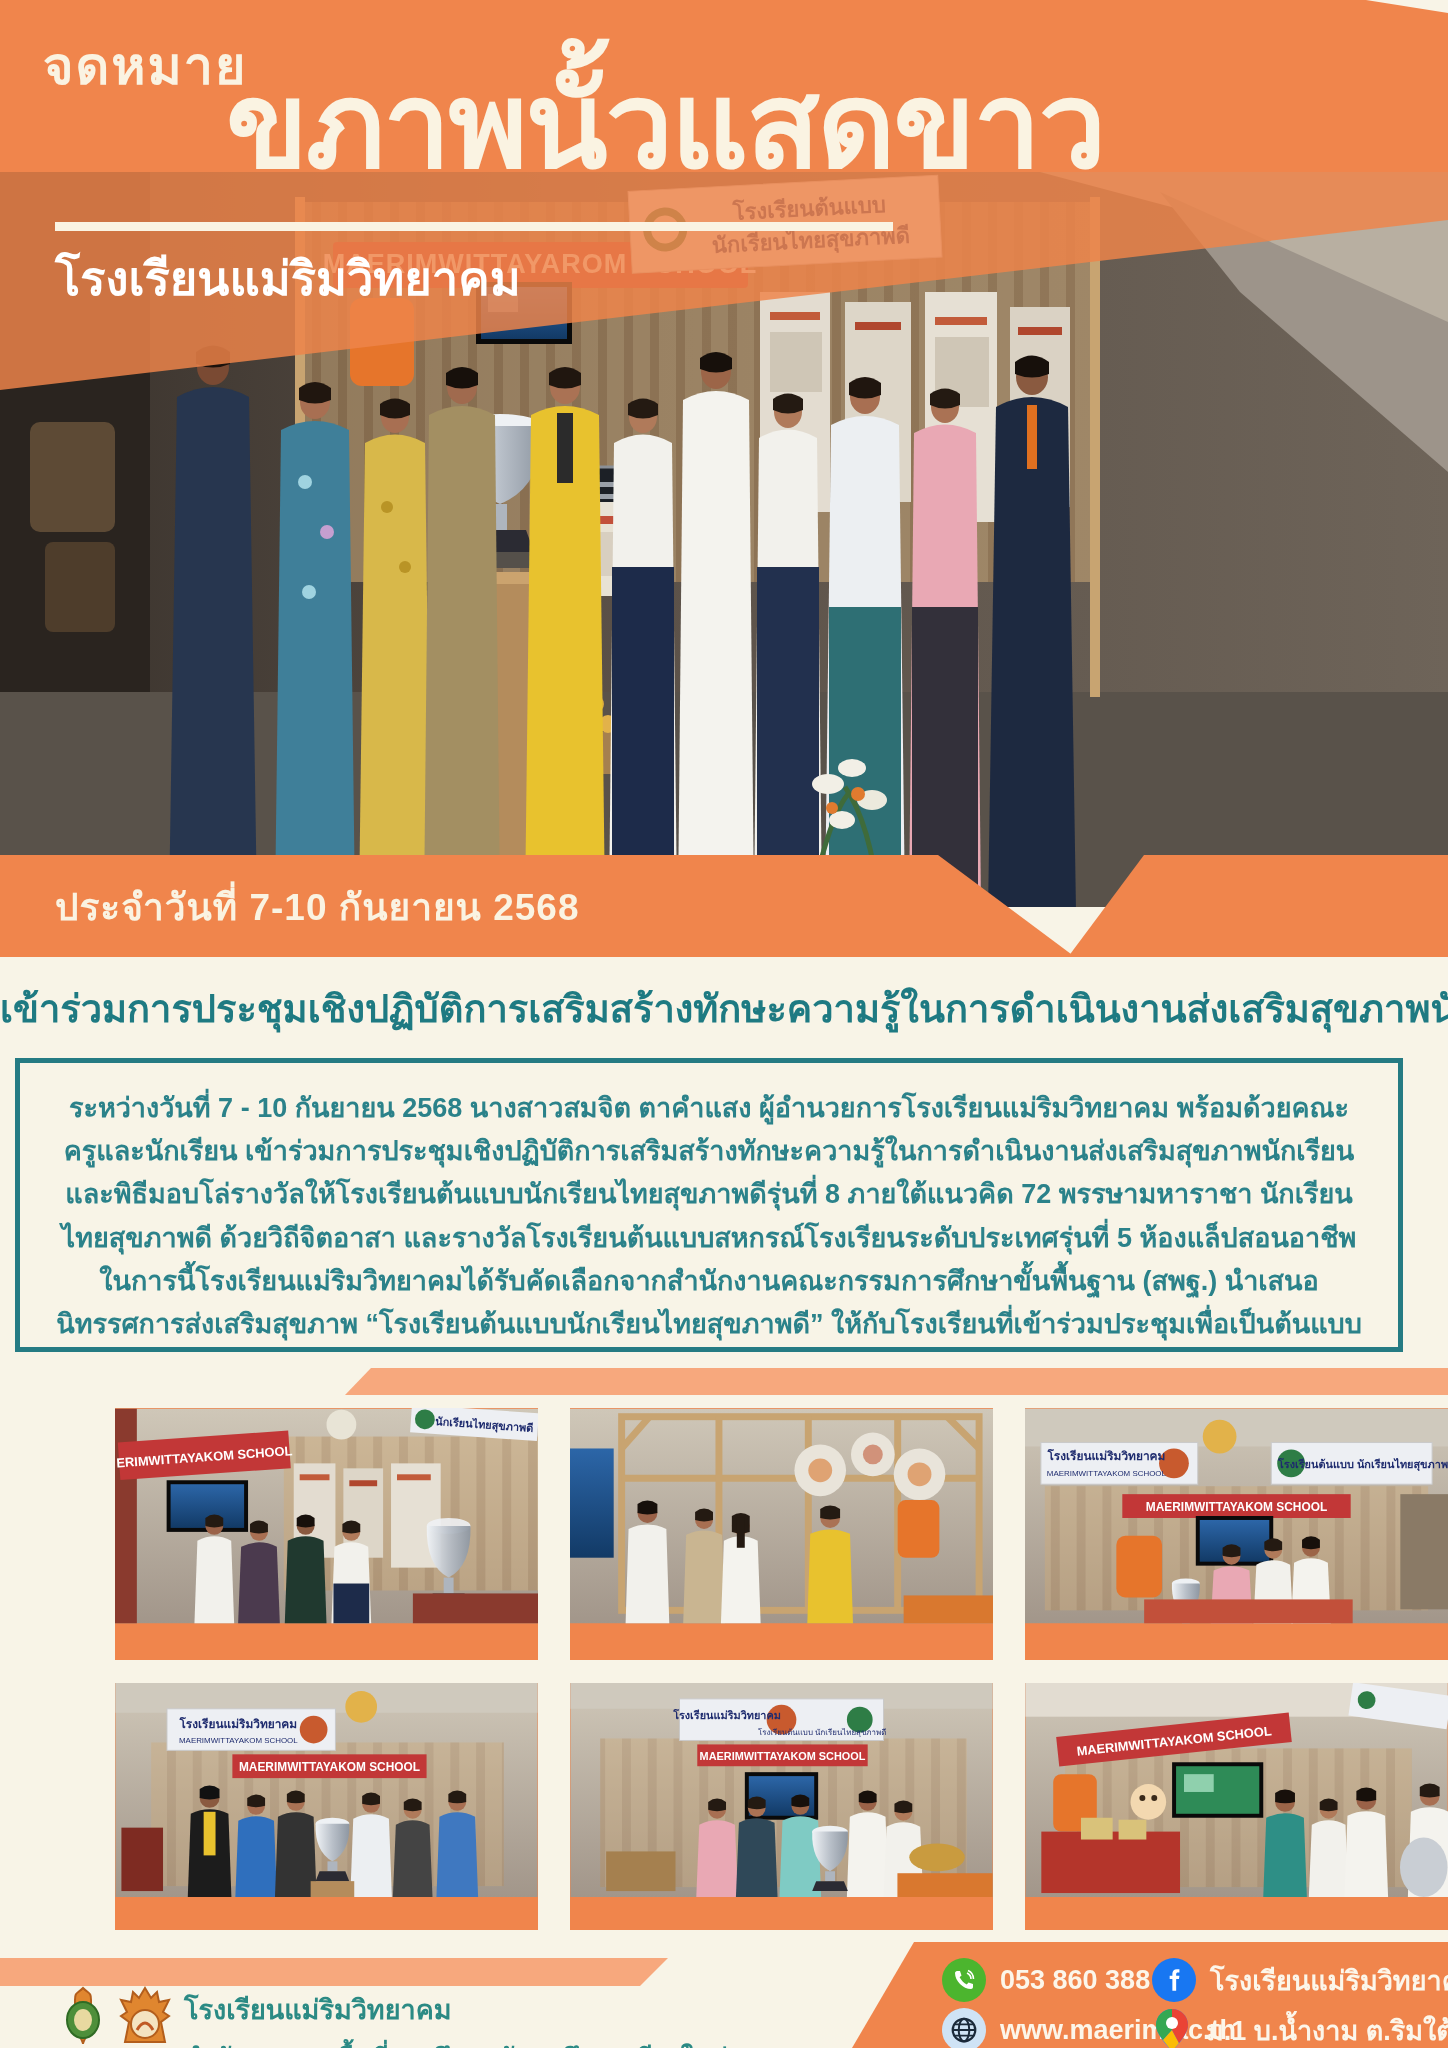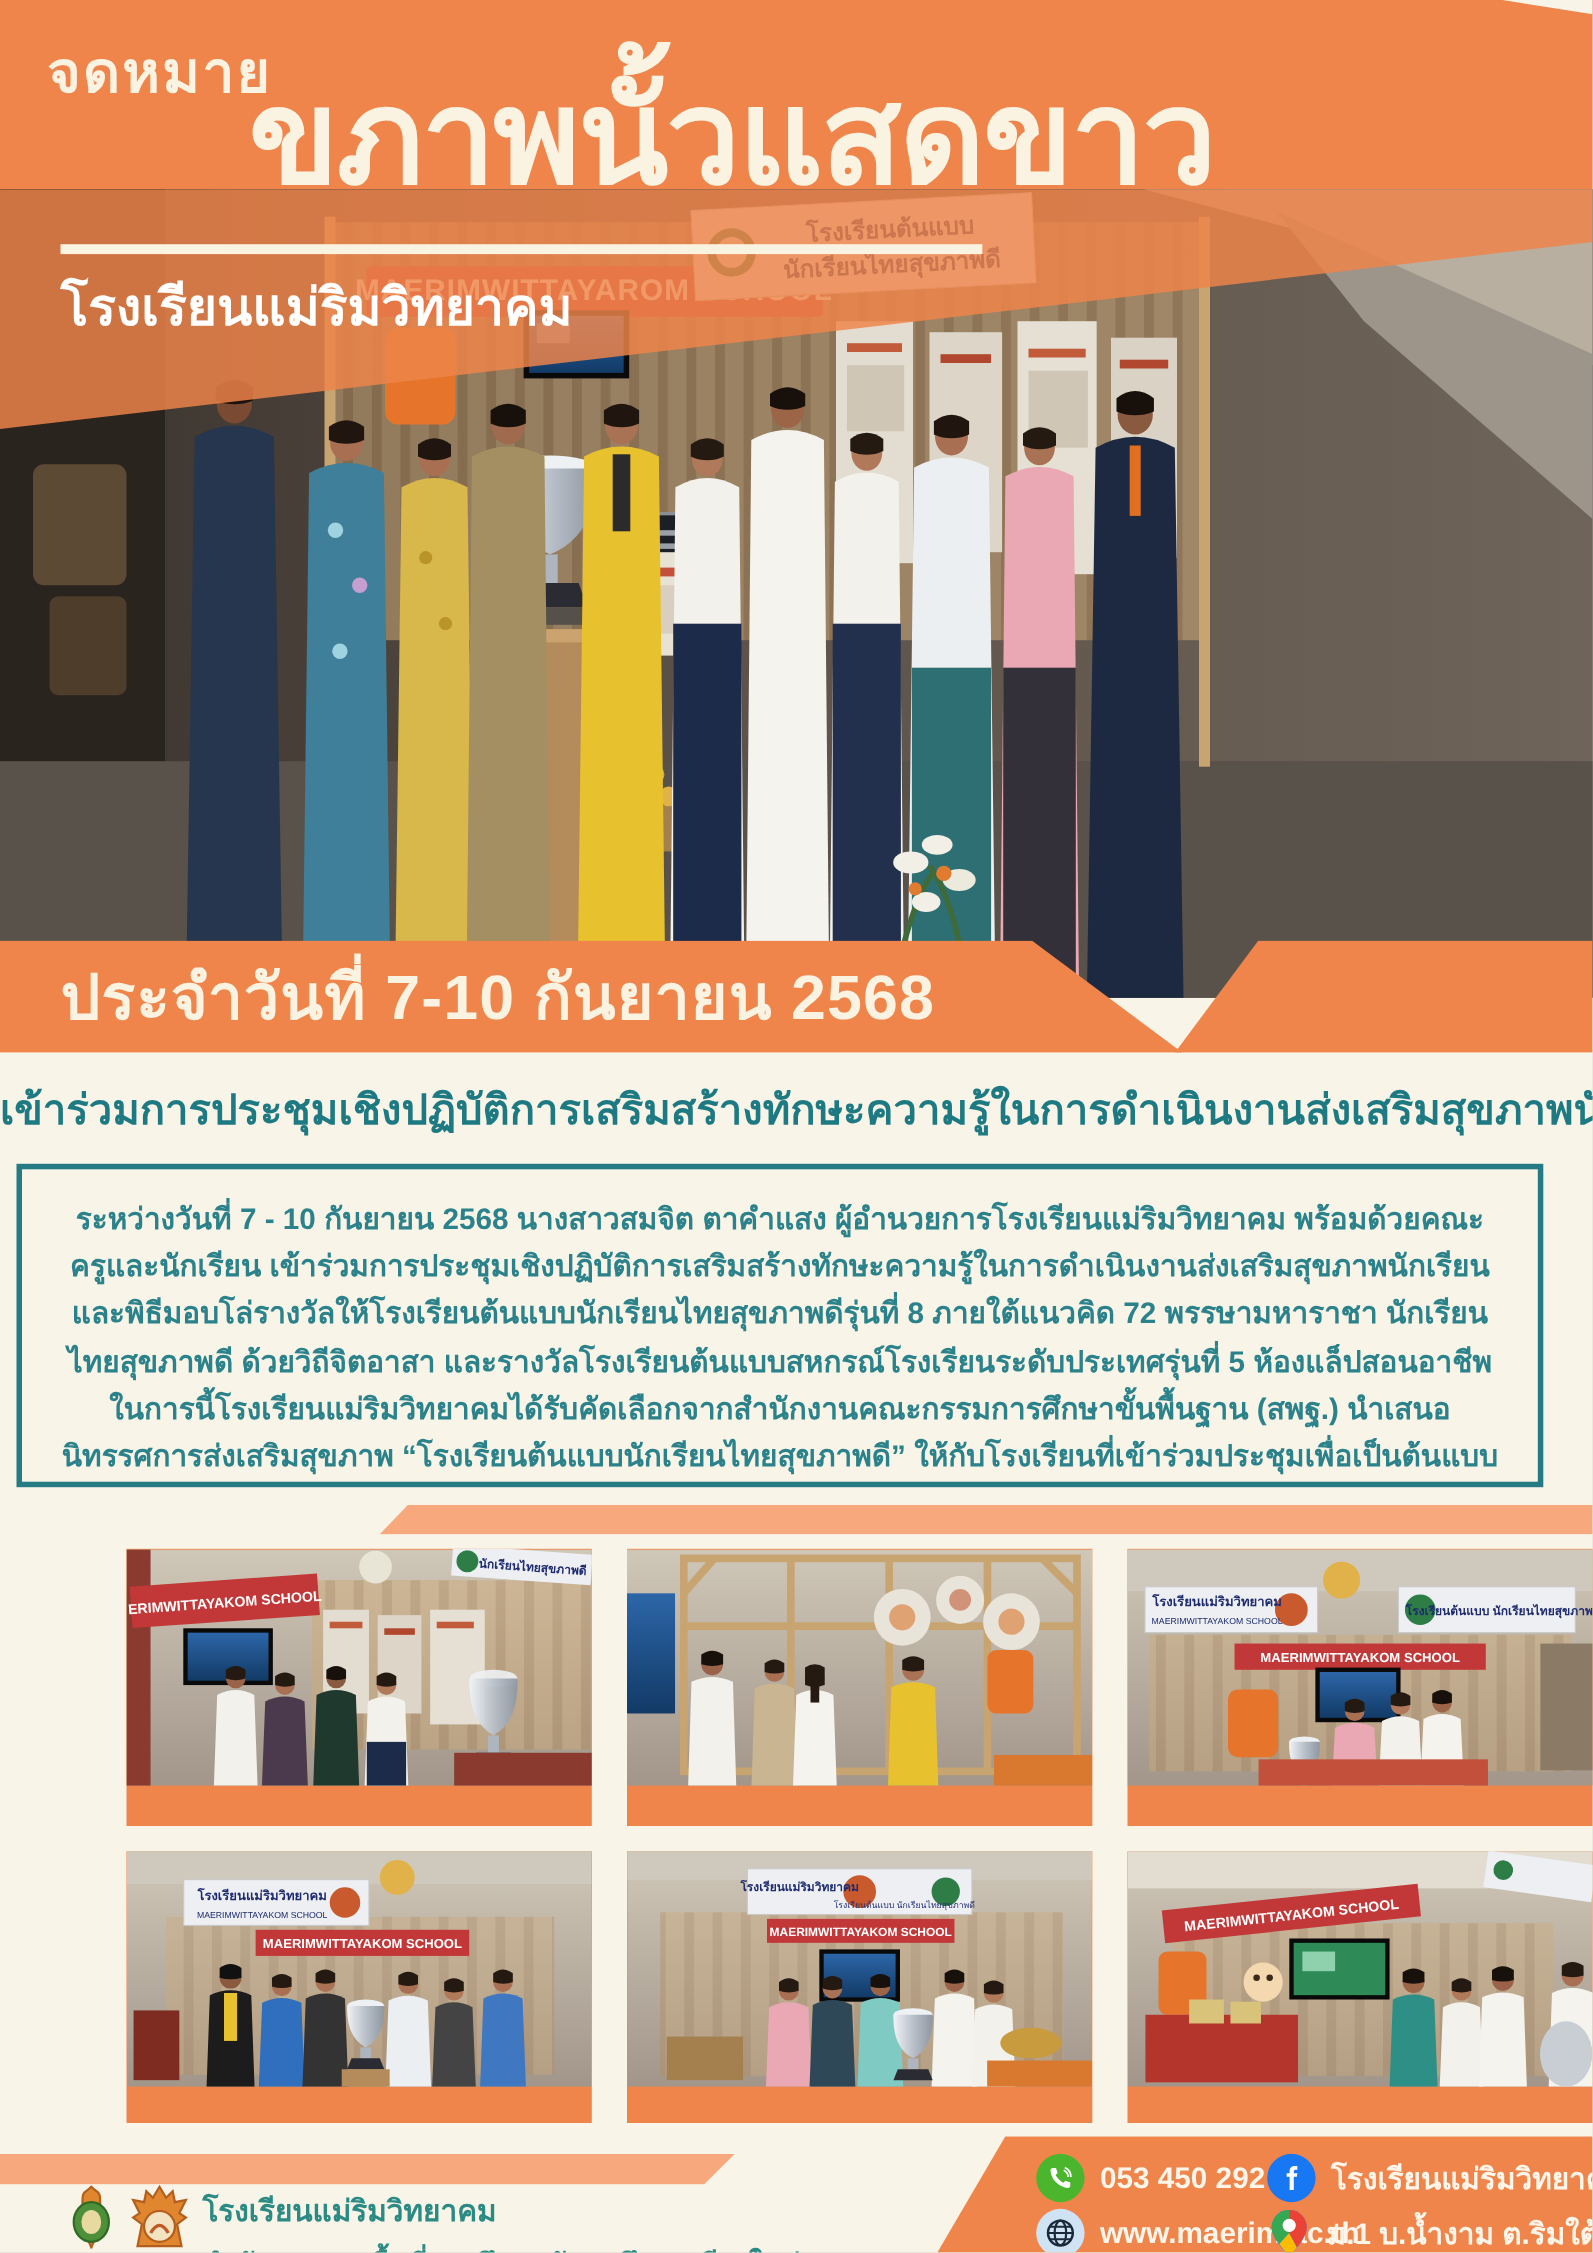--- a/index.html
+++ b/index.html
@@ -10,21 +10,21 @@
   #hdr-solid{top:0;left:0;width:1448px;height:172px;background:#F0854C;z-index:3;}
   #hdr-notch{top:0;left:1366px;width:82px;height:13px;background:#F8F4E7;clip-path:polygon(0 0,100% 0,100% 100%);z-index:4;}
   #photo-wrap{top:172px;left:0;width:1448px;height:735px;z-index:1;background:#3c352f;}
   #hdr-overlay{top:172px;left:0;width:1448px;height:218px;background:rgba(238,132,74,0.84);clip-path:polygon(0 0,100% 0,100% 22%,0 100%);z-index:3;}
   #kicker{top:24px;left:43px;font-size:52px;font-weight:bold;letter-spacing:2px;z-index:5;}
   #big-title{top:50px;left:226px;font-size:120px;line-height:1.25;font-weight:bold;letter-spacing:-2px;z-index:5;white-space:nowrap;}
   #title-rule{top:222px;left:55px;width:838px;height:9px;background:#FAF3E2;z-index:5;}
   #school-overlay{top:241px;left:55px;font-size:47px;font-weight:bold;color:#ffffff;z-index:5;white-space:nowrap;}
   
   #date-band-left{top:855px;left:0;width:1075px;height:102px;background:#F0854C;clip-path:polygon(0 0,938px 0,100% 100%,0 100%);display:flex;align-items:center;padding-left:55px;box-sizing:border-box;z-index:4;}
-  #date-band-left span{font-size:57px;font-weight:bold;letter-spacing:1px;white-space:nowrap;}
+  #date-band-left span{font-size:37px;font-weight:bold;letter-spacing:1px;white-space:nowrap;}
   #date-band-right{top:855px;left:1068px;width:380px;height:102px;background:#F0854C;clip-path:polygon(76px 0,100% 0,100% 100%,0 100%);z-index:4;}
   
   #headline{top:978px;left:0;width:1448px;text-align:center;font-size:38px;font-weight:bold;color:#1E7A82;white-space:nowrap;z-index:2;}
   #article-box{top:1058px;left:15px;width:1388px;height:294px;box-sizing:border-box;border:5px solid #257B83;padding:24px 34px;color:#2B828A;font-size:27px;line-height:1.6;text-align:center;font-weight:600;z-index:2;overflow:hidden;}
   #article-box p{margin:0;}
   #salmon-divider{top:1368px;left:345px;width:1103px;height:27px;background:#F7A87D;clip-path:polygon(26px 0,100% 0,100% 100%,0 100%);}
   
   .photo-card{position:absolute;width:423px;background:#F0854C;}
   .photo-card svg{display:block;}
   
@@ -595,21 +595,21 @@
 
   <div class="abs" id="contact-panel">
     <div class="contact-item" style="left:90px;top:16px;">
       <span class="icon-circle" style="background:#4CB52E;">
         <svg width="24" height="24" viewBox="0 0 24 24">
             <path d="M5 3 C4 3 3 4 3 5 C3 13 11 21 19 21 C20 21 21 20 21 19 L21 16 L16.5 14.5 L14.8 16.4 C12 15 9 12 7.6 9.2 L9.5 7.5 L8 3 Z" fill="#fff"></path>
             <path d="M15 5 Q19 7 19 11" stroke="#fff" stroke-width="1.6" fill="none"></path>
             <path d="M16 2.5 Q21.5 5 21.5 11" stroke="#fff" stroke-width="1.6" fill="none"></path>
           </svg>
       </span>
-      <span class="contact-label">053 450 292</span>
+      <span class="contact-label">053 860 388</span>
     </div>
     <div class="contact-item" style="left:300px;top:16px;">
       <span class="icon-circle" style="background:#1877F2;">
         <svg width="26" height="26" viewBox="0 0 24 24">
             <path d="M14 8 L14 6.5 C14 5.5 14.6 5 15.6 5 L17 5 L17 2 L14.6 2 C12 2 10.5 3.8 10.5 6.3 L10.5 8 L8 8 L8 11 L10.5 11 L10.5 22 L14 22 L14 11 L16.6 11 L17 8 Z" fill="#ffffff"></path>
           </svg>
       </span>
       <span class="contact-label">โรงเรียนแม่ริมวิทยาคม</span>
     </div>
     <div class="contact-item" style="left:90px;top:66px;">

